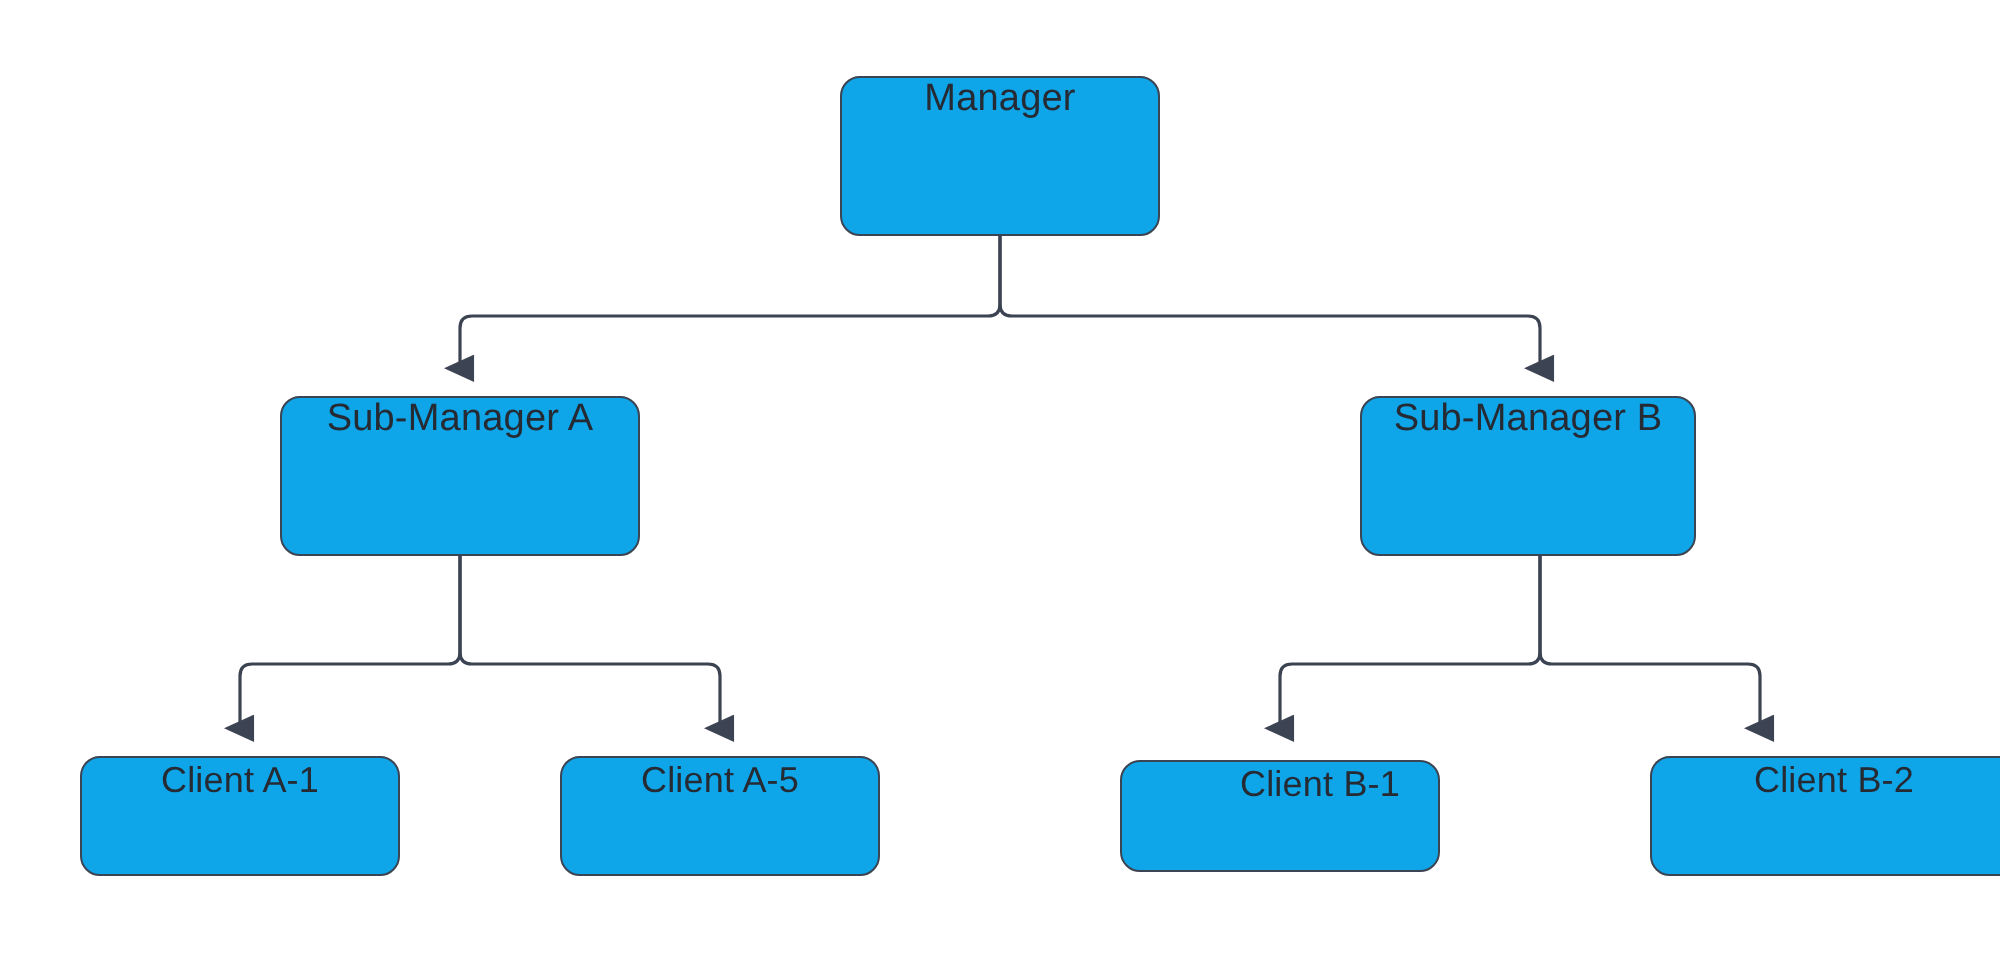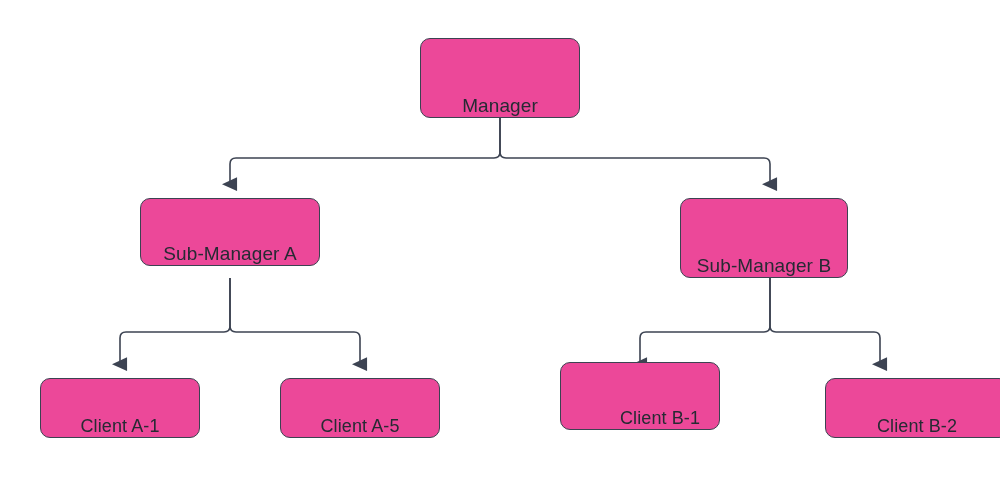--- a/index.html
+++ b/index.html
@@ -23,25 +23,25 @@
   #connector-layer {
     position: absolute;
     left: 0;
     top: 0;
     width: 1000px;
     height: 480px;
   }
   .node {
     position: absolute;
     box-sizing: border-box;
-    background: #ec4899;
+    background: #0ea5e9;
     border: 1.6px solid #3c4352;
     border-radius: 10px;
     display: flex;
-    align-items: flex-end;
+    align-items: flex-start;
     justify-content: center;
     text-align: center;
   }
   .node-label {
     color: #262a33;
     font-family: "Liberation Sans", sans-serif;
     font-size: 19px;
     line-height: 22px;
     letter-spacing: 0.1px;
     white-space: nowrap;
@@ -73,37 +73,37 @@
 
     <path d="M770,278 L770,326 Q770,332 764,332 L646,332 Q640,332 640,338 L640,364" fill="none" stroke="#3c4352" stroke-width="1.6" marker-end="url(#arrowhead)"></path>
 
     <path d="M770,278 L770,326 Q770,332 776,332 L874,332 Q880,332 880,338 L880,364" fill="none" stroke="#3c4352" stroke-width="1.6" marker-end="url(#arrowhead)"></path>
   </svg>
 
   <div class="node level-0" style="left:420px; top:38px; width:160px; height:80px;">
     <span class="node-label">Manager</span>
   </div>
 
-  <div class="node level-1" style="left:140px; top:198px; width:180px; height:68px;">
+  <div class="node level-1" style="left:140px; top:198px; width:180px; height:80px;">
     <span class="node-label">Sub-Manager A</span>
   </div>
 
   <div class="node level-1" style="left:680px; top:198px; width:168px; height:80px;">
     <span class="node-label">Sub-Manager B</span>
   </div>
 
   <div class="node level-2" style="left:40px; top:378px; width:160px; height:60px;">
     <span class="node-label">Client A-1</span>
   </div>
 
   <div class="node level-2" style="left:280px; top:378px; width:160px; height:60px;">
     <span class="node-label">Client A-5</span>
   </div>
 
-  <div class="node level-2" style="left:560px; top:362px; width:160px; height:68px;padding-left:40px;">
+  <div class="node level-2" style="left:560px; top:380px; width:160px; height:56px;padding-left:40px;">
     <span class="node-label">Client B-1</span>
   </div>
 
   <div class="node level-2" style="left:825px; top:378px; width:184px; height:60px;">
     <span class="node-label">Client B-2</span>
   </div>
 
 </div>
 
 </body></html>

